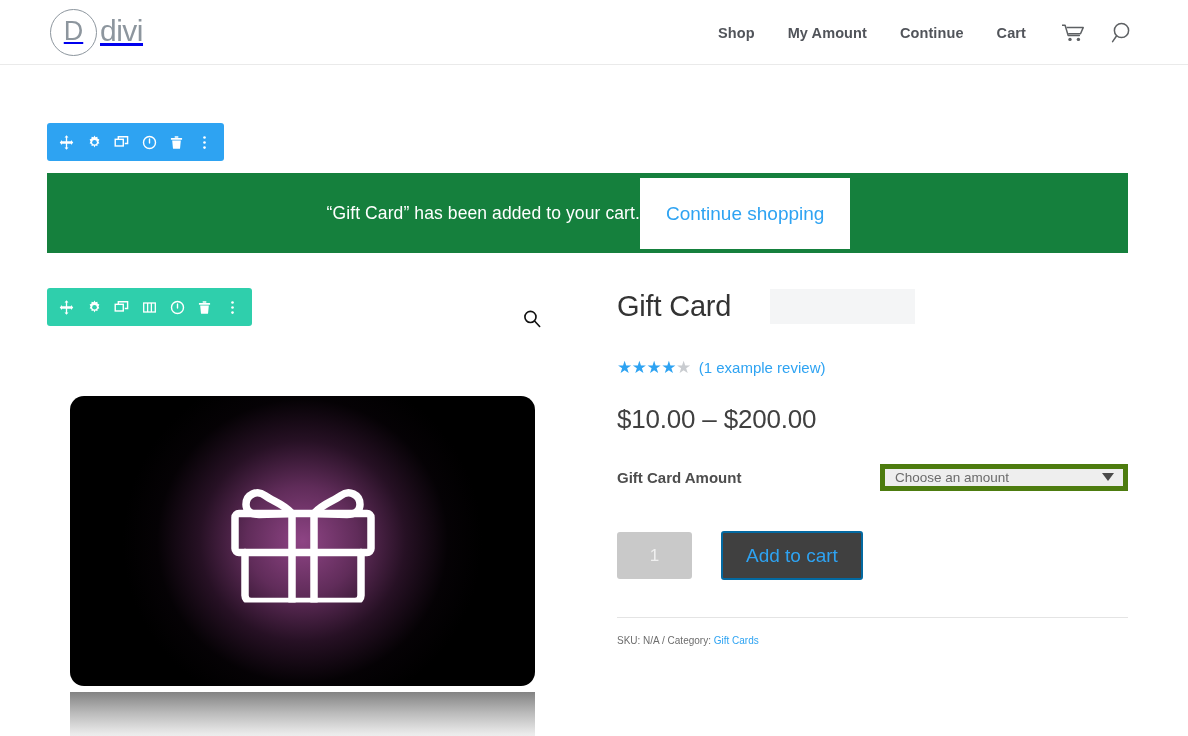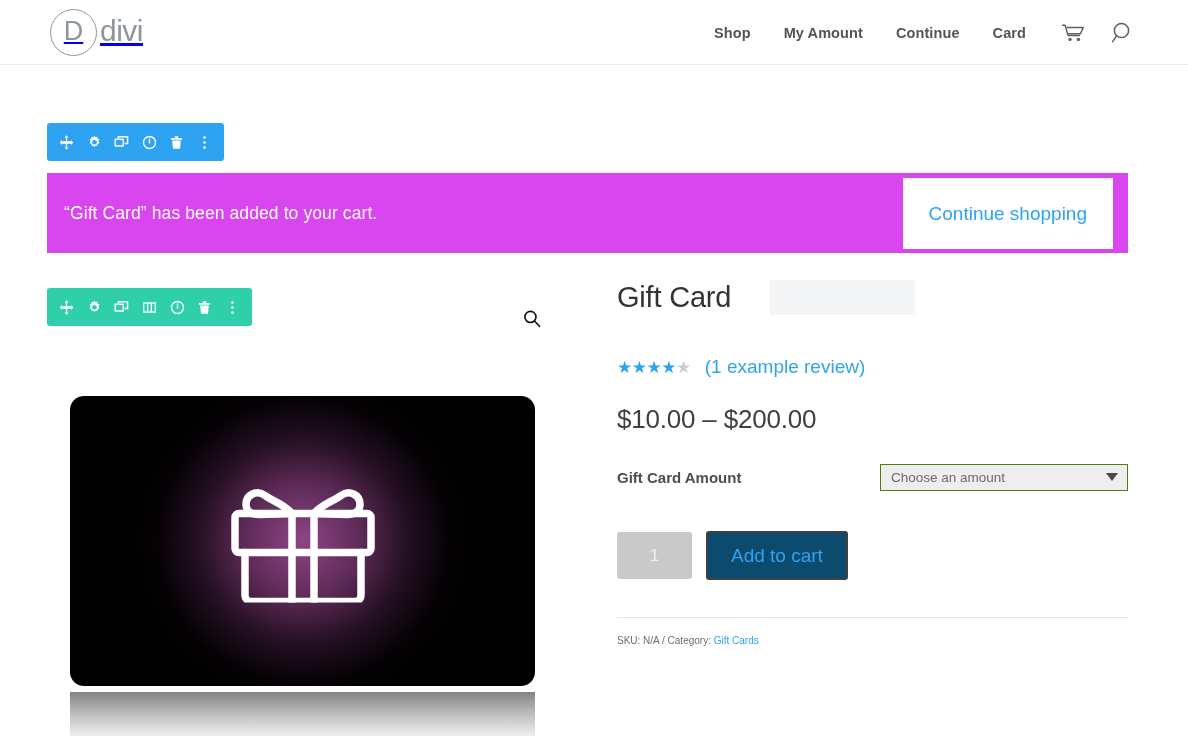--- a/index.html
+++ b/index.html
@@ -114,24 +114,24 @@
   }
   .bar-btn svg { display: block; }
 
   
   .woo-notice {
     position: absolute;
     left: 47px;
     top: 173px;
     width: 1081px;
     height: 80px;
-    background: #d946ef;
-    display: flex;
-    align-items: center;
-    justify-content: space-between;
+    background: #15803d;
+    display: flex;
+    align-items: center;
+    justify-content: center;
     padding: 0 15px 0 17px;
   }
   .woo-notice-text {
     font-size: 17.5px;
     color: #ffffff;
     font-weight: 400;
     letter-spacing: 0.1px;
   }
   .continue-shopping {
     background: #ffffff;
@@ -214,43 +214,43 @@
     font-size: 29px;
     color: #333333;
     font-weight: 400;
     margin: 0;
     line-height: 1.2;
     letter-spacing: -0.2px;
     display: inline-block;
   }
   .title-row {
     display: flex;
-    align-items: flex-start;
+    align-items: flex-end;
     height: 44px;
   }
   .title-placeholder {
     width: 145px;
     height: 35px;
     background: #f4f5f6;
     margin-left: 39px;
   }
   .rating-row {
     display: flex;
     align-items: center;
     margin-top: 33px;
     height: 20px;
   }
   .stars { display: flex; gap: 0px; }
   .star { font-size: 17px; line-height: 1; color: #2ea3f2; letter-spacing: -0.5px;}
   .star.empty { color: #c9ccd0; }
   .review-link {
-    font-size: 19px;
+    font-size: 15px;
     color: #2ea3f2;
     text-decoration: none;
-    margin-left: 14px;
+    margin-left: 8px;
   }
   .price {
     font-size: 26px;
     color: #404040;
     margin-top: 27px;
     font-weight: 400;
     letter-spacing: -0.2px;
   }
   .variations {
     margin-top: 28px;
@@ -262,21 +262,21 @@
   .variation-label {
     font-size: 15px;
     color: #4d4d4d;
     font-weight: 700;
   }
   .variation-select {
     position: relative;
     width: 248px;
     height: 27px;
     background: #eeeeee;
-    border: 1px solid #4d7c0f;
+    border: 5px solid #4d7c0f;
     display: flex;
     align-items: center;
     padding: 0 10px;
     cursor: pointer;
   }
   .variation-select-text {
     font-size: 13.5px;
     color: #6b6b6b;
   }
   .select-arrow {
@@ -300,25 +300,25 @@
     background: #c9c9c9;
     border: none;
     border-radius: 3px;
     color: #f0f0f0;
     font-size: 17px;
     font-family: inherit;
     text-align: center;
     padding: 0;
   }
   .add-to-cart-btn {
-    margin-left: 14px;
+    margin-left: 29px;
     height: 49px;
     padding: 0 23px;
-    background: #0c4a6e;
-    border: 2px solid #404040;
+    background: #404040;
+    border: 2px solid #0369a1;
     color: #2ea3f2;
     font-size: 19px;
     font-family: inherit;
     border-radius: 3px;
     cursor: pointer;
     line-height: 1;
   }
   .meta-divider {
     margin-top: 37px;
     height: 1px;
@@ -341,21 +341,21 @@
 <div class="site-header">
   <a class="logo" href="#">
     <span class="logo-mark">D</span>
     <span class="logo-text">divi</span>
   </a>
 
   <nav class="main-nav">
     <a class="nav-item" href="#">Shop</a>
     <a class="nav-item" href="#">My Amount</a>
     <a class="nav-item" href="#">Continue</a>
-    <a class="nav-item" href="#">Card</a>
+    <a class="nav-item" href="#">Cart</a>
   </nav>
 
   <div class="header-icon cart-icon-wrap">
     <svg width="22" height="18" viewBox="0 0 22 18" fill="none">
       <path d="M0 1.2h3.1l3 10.2h11.2" stroke="#5d6063" stroke-width="1.5" stroke-linecap="round" stroke-linejoin="round"></path>
       <path d="M4.6 3.6h16.6l-2.7 6.2H6.2" stroke="#5d6063" stroke-width="1.5" stroke-linejoin="round"></path>
       <circle cx="8" cy="15.4" r="1.7" fill="#5d6063"></circle>
       <circle cx="16.4" cy="15.4" r="1.7" fill="#5d6063"></circle>
     </svg>
   </div>

